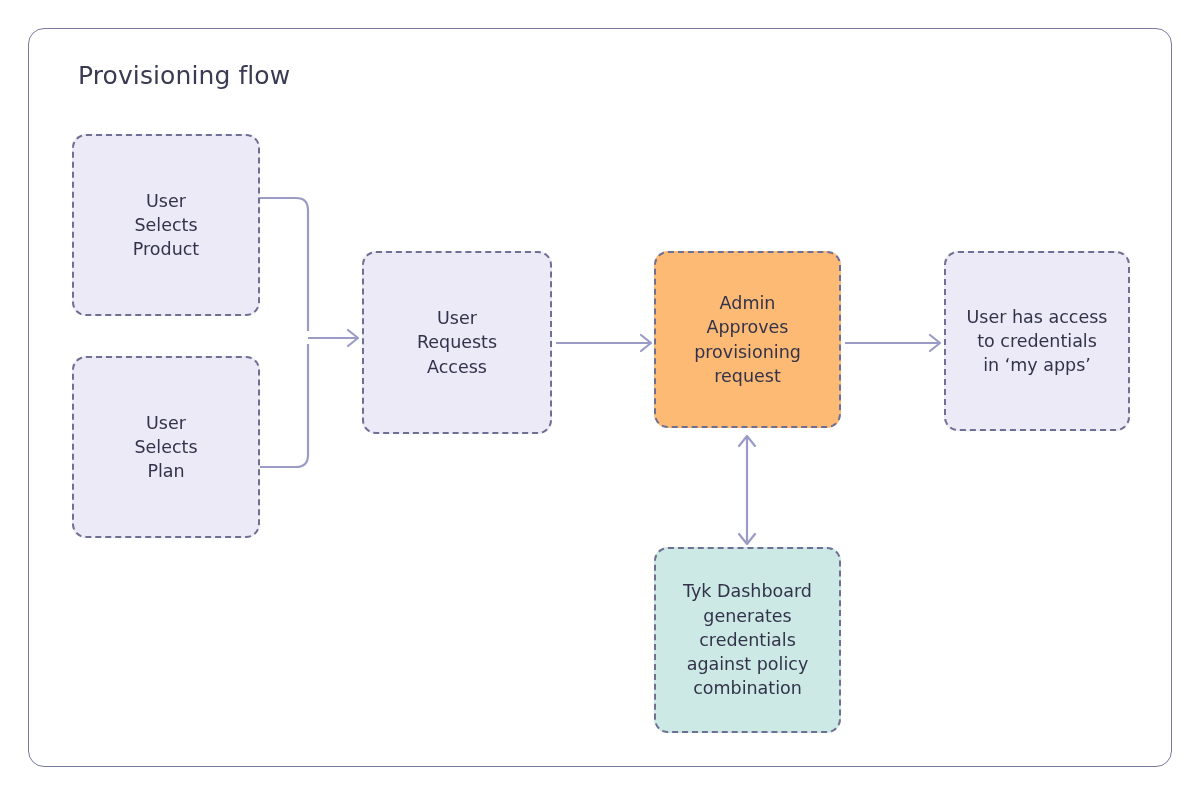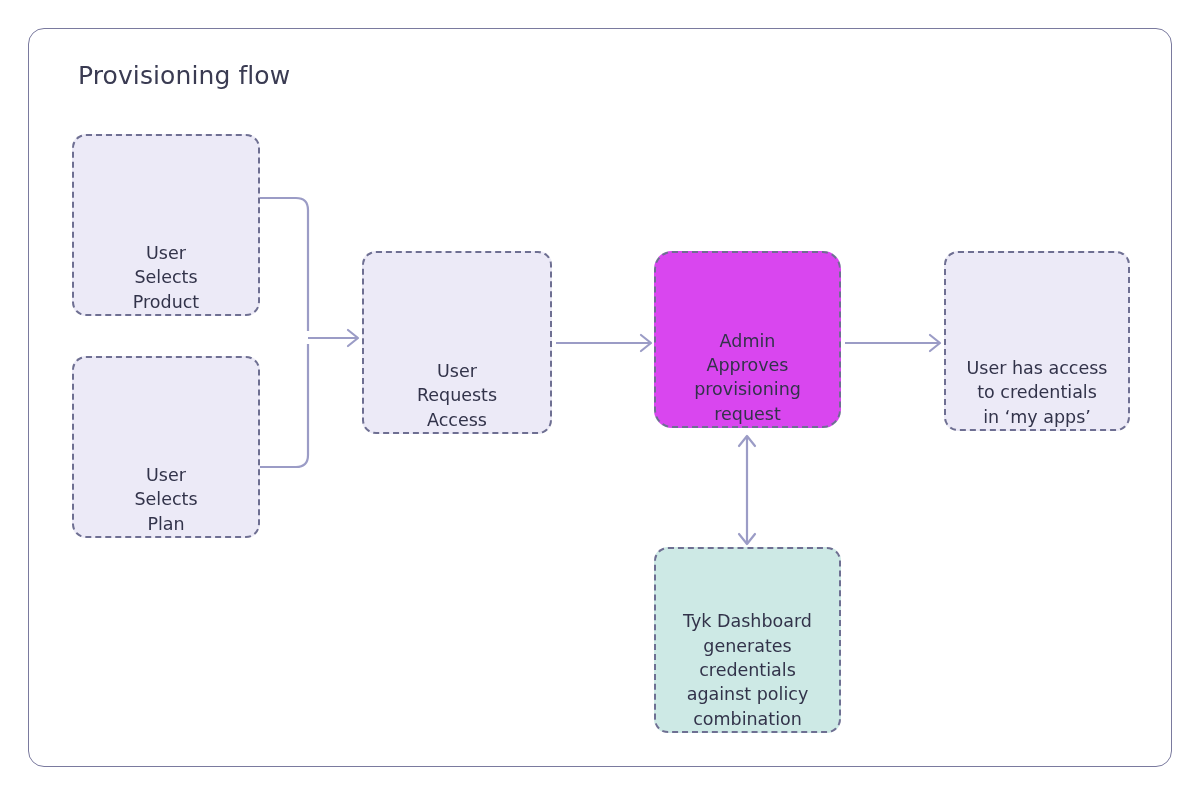--- a/index.html
+++ b/index.html
@@ -46,32 +46,32 @@
     margin-left: 8px;
   }
 
   
   .node {
     position: absolute;
     box-sizing: border-box;
     border: 2.4px dashed #6e6f92;
     border-radius: 14px;
     display: flex;
-    align-items: flex-end;
+    align-items: center;
     justify-content: center;
     text-align: center;
     color: #32334a;
     font-size: 17.5px;
     line-height: 1.39;
     padding: 0 8px;
   }
   .node .node-label { display: block; white-space: pre-line; }
 
   .fill-lavender { background: #eceaf7; }
-  .fill-yellow   { background: #d946ef; border-radius: 18px; }
+  .fill-yellow   { background: #fdba74; }
   .fill-teal     { background: #cde9e5; }
 
   
   #connectors {
     position: absolute;
     left: 0;
     top: 0;
     width: 1201px;
     height: 800px;
     pointer-events: none;

